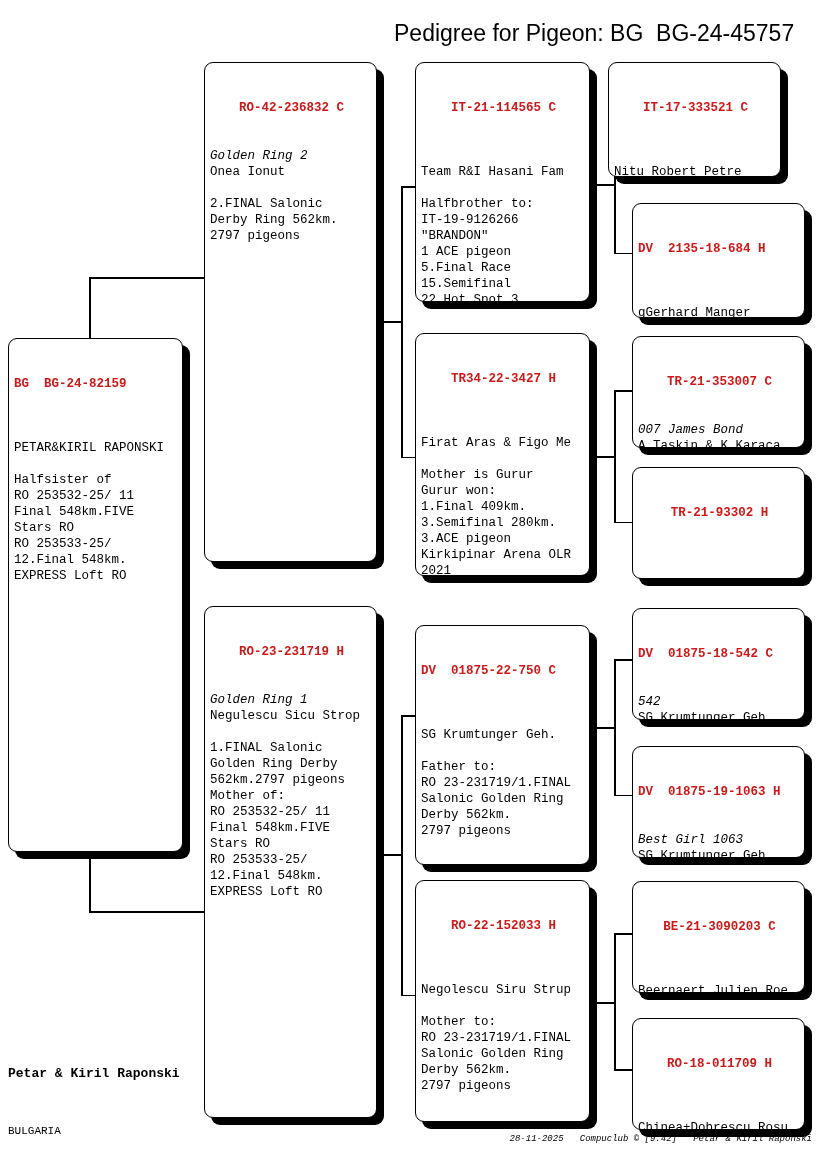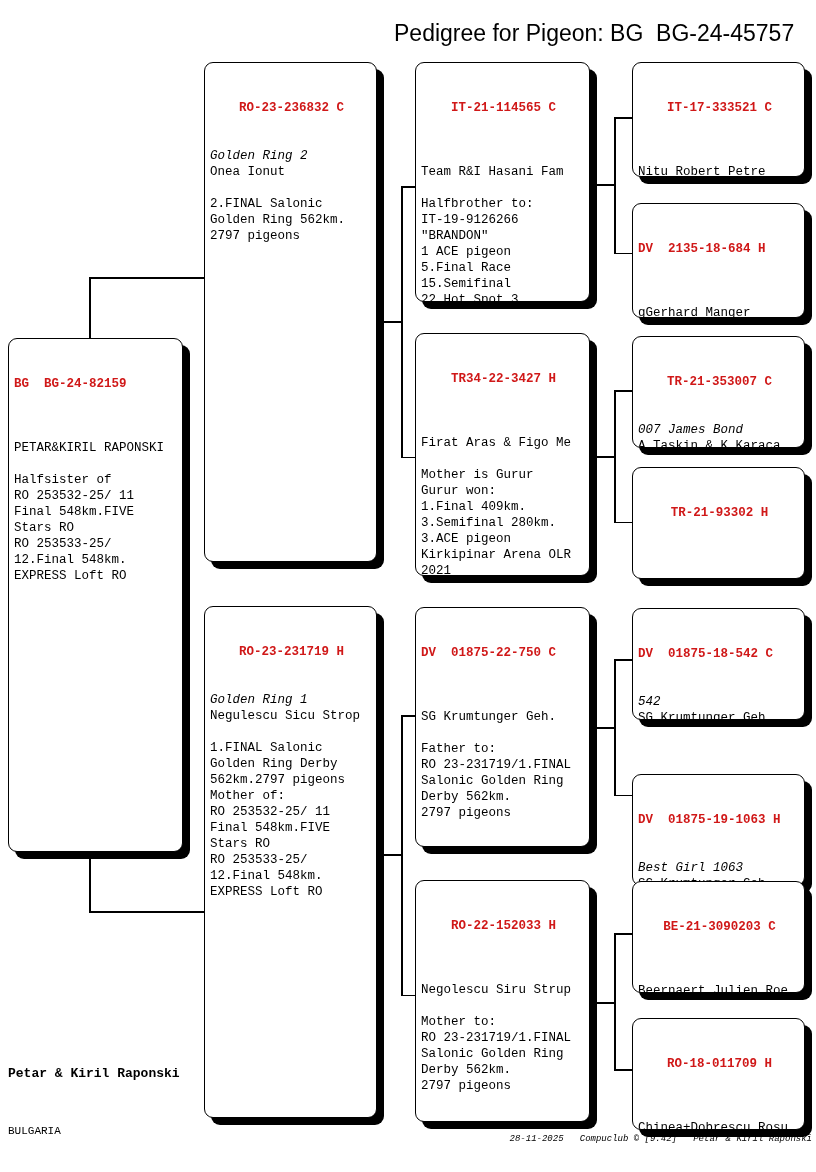--- a/index.html
+++ b/index.html
@@ -61,63 +61,63 @@
       <div class="cline" style="left: 614px; top: 933px; width: 1.5px; height: 137.5px;"></div>
       <div class="cline" style="left: 614px; top: 933px; width: 18px; height: 1.5px;"></div>
       <div class="cline" style="left: 614px; top: 1069px; width: 18px; height: 1.5px;"></div>
     </div>
   <div id="boxes-layer">
       <div class="pbox" style="left: 8px; top: 338px; width: 175px; height: 514px;">
     <div class="ring">BG  BG-24-82159</div>
     <div class="body"><div class="tline"></div><div class="tline">PETAR&amp;KIRIL RAPONSKI</div><div class="tline"></div><div class="tline">Halfsister of</div><div class="tline">RO 253532-25/ 11</div><div class="tline">Final 548km.FIVE</div><div class="tline">Stars RO</div><div class="tline">RO 253533-25/</div><div class="tline">12.Final 548km.</div><div class="tline">EXPRESS Loft RO</div></div>
   </div>
       <div class="pbox" style="left: 204px; top: 62px; width: 173px; height: 500px;">
-    <div class="ring center">RO-23-236832 C</div>
-    <div class="body"><div class="tline italic">Golden Ring 2</div><div class="tline">Onea Ionut</div><div class="tline"></div><div class="tline">2.FINAL Salonic</div><div class="tline">Golden Ring 562km.</div><div class="tline">2797 pigeons</div></div>
+    <div class="ring center">RO-42-236832 C</div>
+    <div class="body"><div class="tline italic">Golden Ring 2</div><div class="tline">Onea Ionut</div><div class="tline"></div><div class="tline">2.FINAL Salonic</div><div class="tline">Derby Ring 562km.</div><div class="tline">2797 pigeons</div></div>
   </div>
       <div class="pbox" style="left: 204px; top: 606px; width: 173px; height: 512px;">
     <div class="ring center">RO-23-231719 H</div>
     <div class="body"><div class="tline italic">Golden Ring 1</div><div class="tline">Negulescu Sicu Strop</div><div class="tline"></div><div class="tline">1.FINAL Salonic</div><div class="tline">Golden Ring Derby</div><div class="tline">562km.2797 pigeons</div><div class="tline">Mother of:</div><div class="tline">RO 253532-25/ 11</div><div class="tline">Final 548km.FIVE</div><div class="tline">Stars RO</div><div class="tline">RO 253533-25/</div><div class="tline">12.Final 548km.</div><div class="tline">EXPRESS Loft RO</div></div>
   </div>
       <div class="pbox" style="left: 415px; top: 62px; width: 175px; height: 240px;">
     <div class="ring center">IT-21-114565 C</div>
     <div class="body"><div class="tline"></div><div class="tline">Team R&amp;I Hasani Fam</div><div class="tline"></div><div class="tline">Halfbrother to:</div><div class="tline">IT-19-9126266</div><div class="tline">"BRANDON"</div><div class="tline">1 ACE pigeon</div><div class="tline">5.Final Race</div><div class="tline">15.Semifinal</div><div class="tline">22.Hot Spot 3</div></div>
   </div>
       <div class="pbox" style="left: 415px; top: 333px; width: 175px; height: 243px;">
     <div class="ring center">TR34-22-3427 H</div>
     <div class="body"><div class="tline"></div><div class="tline">Firat Aras &amp; Figo Me</div><div class="tline"></div><div class="tline">Mother is Gurur</div><div class="tline">Gurur won:</div><div class="tline">1.Final 409km.</div><div class="tline">3.Semifinal 280km.</div><div class="tline">3.ACE pigeon</div><div class="tline">Kirkipinar Arena OLR</div><div class="tline">2021</div></div>
   </div>
-      <div class="pbox" style="left: 415px; top: 607px; width: 175px; height: 240px;">
+      <div class="pbox" style="left: 415px; top: 625px; width: 175px; height: 240px;">
     <div class="ring">DV  01875-22-750 C</div>
     <div class="body"><div class="tline"></div><div class="tline">SG Krumtunger Geh.</div><div class="tline"></div><div class="tline">Father to:</div><div class="tline">RO 23-231719/1.FINAL</div><div class="tline">Salonic Golden Ring</div><div class="tline">Derby 562km.</div><div class="tline">2797 pigeons</div></div>
   </div>
       <div class="pbox" style="left: 415px; top: 880px; width: 175px; height: 242px;">
     <div class="ring center">RO-22-152033 H</div>
     <div class="body"><div class="tline"></div><div class="tline">Negolescu Siru Strup</div><div class="tline"></div><div class="tline">Mother to:</div><div class="tline">RO 23-231719/1.FINAL</div><div class="tline">Salonic Golden Ring</div><div class="tline">Derby 562km.</div><div class="tline">2797 pigeons</div></div>
   </div>
-      <div class="pbox" style="left: 632px; top: 62px; width: 173px; height: 115px;">
+      <div class="pbox" style="left: 608px; top: 62px; width: 173px; height: 115px;">
     <div class="ring center">IT-17-333521 C</div>
     <div class="body"><div class="tline"></div><div class="tline">Nitu Robert Petre</div></div>
   </div>
       <div class="pbox" style="left: 632px; top: 203px; width: 173px; height: 115px;">
     <div class="ring">DV  2135-18-684 H</div>
     <div class="body"><div class="tline"></div><div class="tline">gGerhard Manger</div></div>
   </div>
       <div class="pbox" style="left: 632px; top: 336px; width: 173px; height: 112px;">
     <div class="ring center">TR-21-353007 C</div>
     <div class="body"><div class="tline italic">007 James Bond</div><div class="tline">A.Taskin &amp; K.Karaca</div></div>
   </div>
       <div class="pbox" style="left: 632px; top: 467px; width: 173px; height: 112px;">
     <div class="ring center">TR-21-93302 H</div>
   </div>
       <div class="pbox" style="left: 632px; top: 608px; width: 173px; height: 112px;">
     <div class="ring">DV  01875-18-542 C</div>
     <div class="body"><div class="tline italic">542</div><div class="tline">SG Krumtunger Geh.</div></div>
   </div>
-      <div class="pbox" style="left: 632px; top: 746px; width: 173px; height: 112px; margin-top: 28px;">
+      <div class="pbox" style="left: 632px; top: 746px; width: 173px; height: 112px;">
     <div class="ring">DV  01875-19-1063 H</div>
     <div class="body"><div class="tline italic">Best Girl 1063</div><div class="tline">SG Krumtunger Geh.</div></div>
   </div>
       <div class="pbox" style="left: 632px; top: 881px; width: 173px; height: 112px;">
     <div class="ring center">BE-21-3090203 C</div>
     <div class="body"><div class="tline"></div><div class="tline">Beernaert Julien Roe</div></div>
   </div>
       <div class="pbox" style="left: 632px; top: 1018px; width: 173px; height: 112px;">
     <div class="ring center">RO-18-011709 H</div>
     <div class="body"><div class="tline"></div><div class="tline">Chinea+Dobrescu Rosu</div></div>

